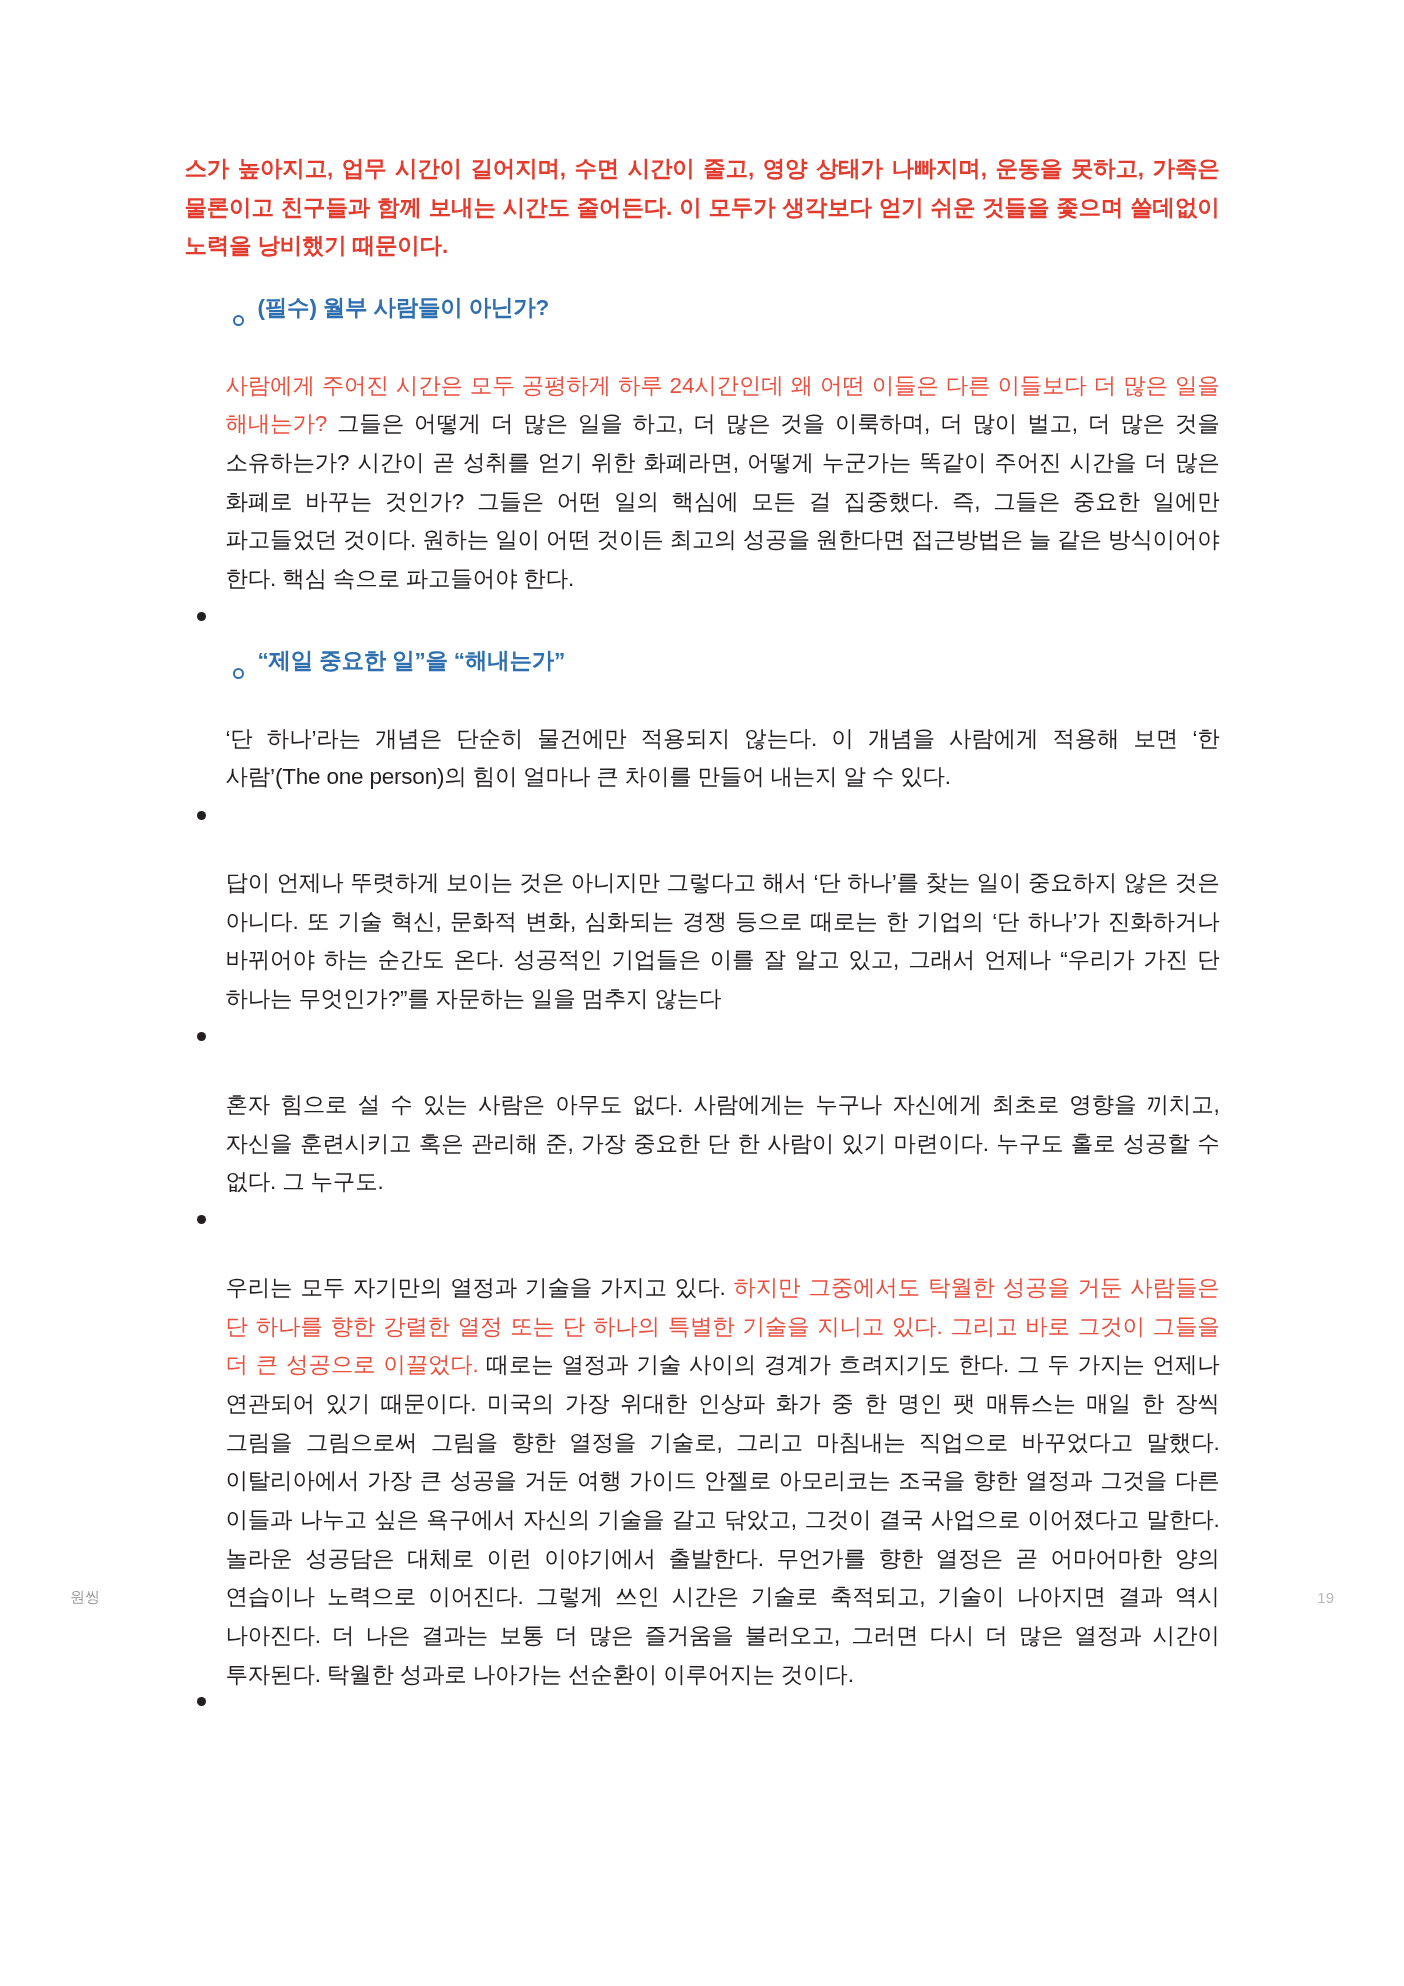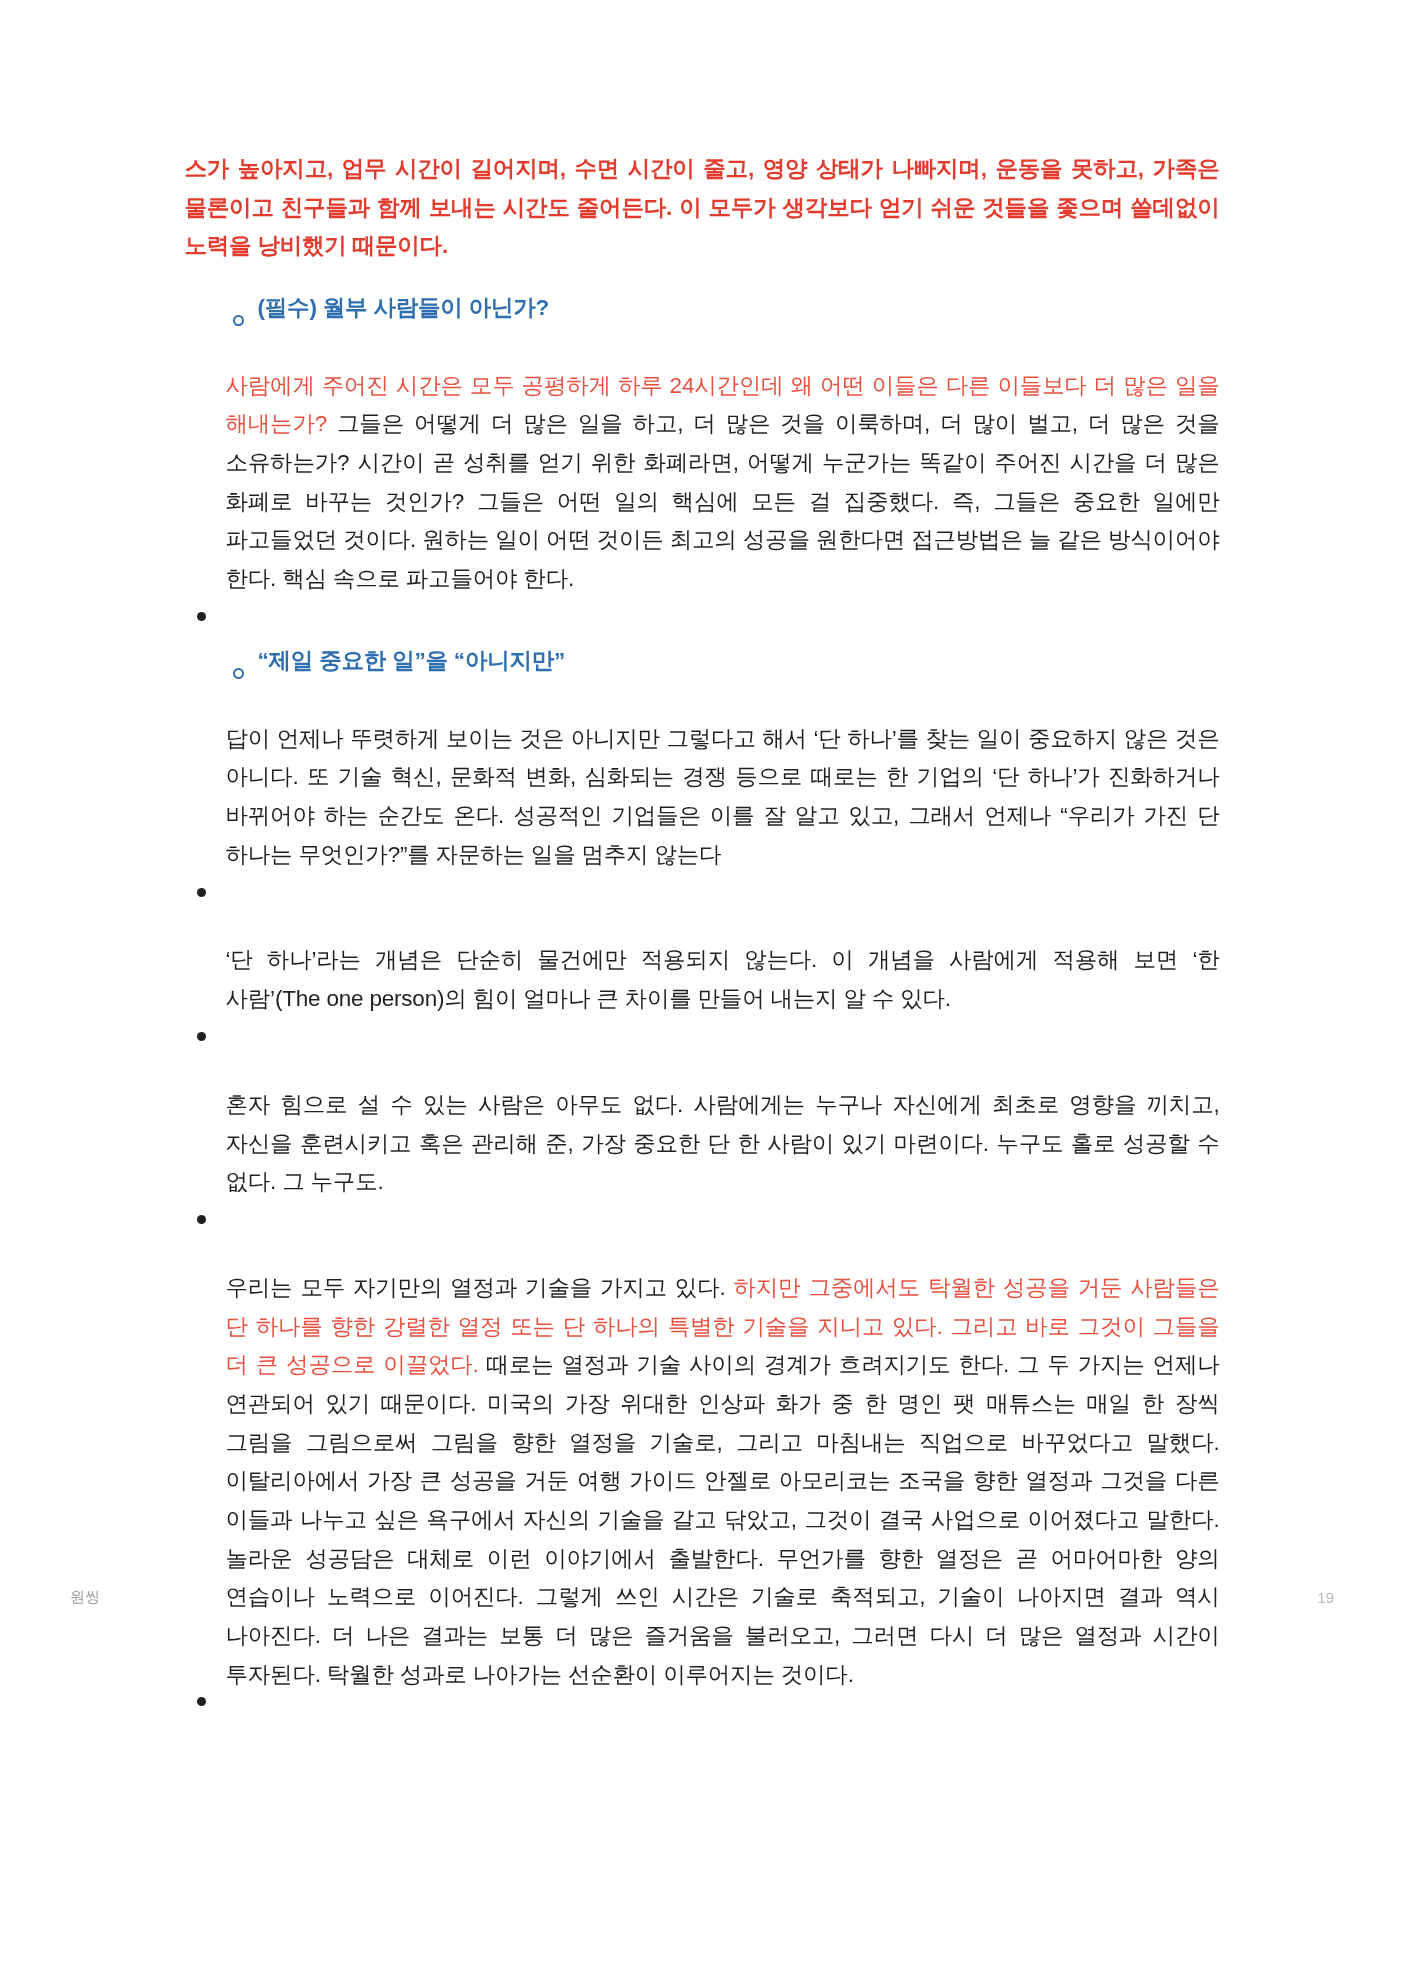--- a/index.html
+++ b/index.html
@@ -138,31 +138,31 @@
       <span class="sub-head-text">(필수) 월부 사람들이 아닌가?</span>
     </div>
 
     <div class="bullet-row">
       <span class="disc-bullet"></span>
       <p class="bullet-body"><span class="red">사람에게 주어진 시간은 모두 공평하게 하루 24시간인데 왜 어떤 이들은 다른 이들보다 더 많은 일을 해내는가?</span><span class="plain"> 그들은 어떻게 더 많은 일을 하고, 더 많은 것을 이룩하며, 더 많이 벌고, 더 많은 것을 소유하는가? 시간이 곧 성취를 얻기 위한 화폐라면, 어떻게 누군가는 똑같이 주어진 시간을 더 많은 화폐로 바꾸는 것인가? 그들은 어떤 일의 핵심에 모든 걸 집중했다. 즉, 그들은 중요한 일에만 파고들었던 것이다. 원하는 일이 어떤 것이든 최고의 성공을 원한다면 접근방법은 늘 같은 방식이어야 한다. 핵심 속으로 파고들어야 한다.</span></p>
     </div>
 
     <div class="sub-head-row">
       <span class="hollow-bullet"></span>
-      <span class="sub-head-text">“제일 중요한 일”을 “아니지만”</span>
+      <span class="sub-head-text">“제일 중요한 일”을 “해내는가”</span>
+    </div>
+
+    <div class="bullet-row">
+      <span class="disc-bullet"></span>
+      <p class="bullet-body"><span class="plain">‘단 하나’라는 개념은 단순히 물건에만 적용되지 않는다. 이 개념을 사람에게 적용해 보면 ‘한 사람’(The one person)의 힘이 얼마나 큰 차이를 만들어 내는지 알 수 있다.</span></p>
     </div>
 
     <div class="bullet-row">
       <span class="disc-bullet"></span>
       <p class="bullet-body"><span class="plain">답이 언제나 뚜렷하게 보이는 것은 아니지만 그렇다고 해서 ‘단 하나’를 찾는 일이 중요하지 않은 것은 아니다. 또 기술 혁신, 문화적 변화, 심화되는 경쟁 등으로 때로는 한 기업의 ‘단 하나’가 진화하거나 바뀌어야 하는 순간도 온다. 성공적인 기업들은 이를 잘 알고 있고, 그래서 언제나 “우리가 가진 단 하나는 무엇인가?”를 자문하는 일을 멈추지 않는다</span></p>
-    </div>
-
-    <div class="bullet-row">
-      <span class="disc-bullet"></span>
-      <p class="bullet-body"><span class="plain">‘단 하나’라는 개념은 단순히 물건에만 적용되지 않는다. 이 개념을 사람에게 적용해 보면 ‘한 사람’(The one person)의 힘이 얼마나 큰 차이를 만들어 내는지 알 수 있다.</span></p>
     </div>
 
     <div class="bullet-row">
       <span class="disc-bullet"></span>
       <p class="bullet-body"><span class="plain">혼자 힘으로 설 수 있는 사람은 아무도 없다. 사람에게는 누구나 자신에게 최초로 영향을 끼치고, 자신을 훈련시키고 혹은 관리해 준, 가장 중요한 단 한 사람이 있기 마련이다. 누구도 홀로 성공할 수 없다. 그 누구도.</span></p>
     </div>
 
     <div class="bullet-row">
       <span class="disc-bullet"></span>
       <p class="bullet-body tight"><span class="plain">우리는 모두 자기만의 열정과 기술을 가지고 있다. </span><span class="red">하지만 그중에서도 탁월한 성공을 거둔 사람들은 단 하나를 향한 강렬한 열정 또는 단 하나의 특별한 기술을 지니고 있다. 그리고 바로 그것이 그들을 더 큰 성공으로 이끌었다.</span><span class="plain"> 때로는 열정과 기술 사이의 경계가 흐려지기도 한다. 그 두 가지는 언제나 연관되어 있기 때문이다. 미국의 가장 위대한 인상파 화가 중 한 명인 팻 매튜스는 매일 한 장씩 그림을 그림으로써 그림을 향한 열정을 기술로, 그리고 마침내는 직업으로 바꾸었다고 말했다. 이탈리아에서 가장 큰 성공을 거둔 여행 가이드 안젤로 아모리코는 조국을 향한 열정과 그것을 다른 이들과 나누고 싶은 욕구에서 자신의 기술을 갈고 닦았고, 그것이 결국 사업으로 이어졌다고 말한다. 놀라운 성공담은 대체로 이런 이야기에서 출발한다. 무언가를 향한 열정은 곧 어마어마한 양의 연습이나 노력으로 이어진다. 그렇게 쓰인 시간은 기술로 축적되고, 기술이 나아지면 결과 역시 나아진다. 더 나은 결과는 보통 더 많은 즐거움을 불러오고, 그러면 다시 더 많은 열정과 시간이 투자된다. 탁월한 성과로 나아가는 선순환이 이루어지는 것이다.</span></p>

